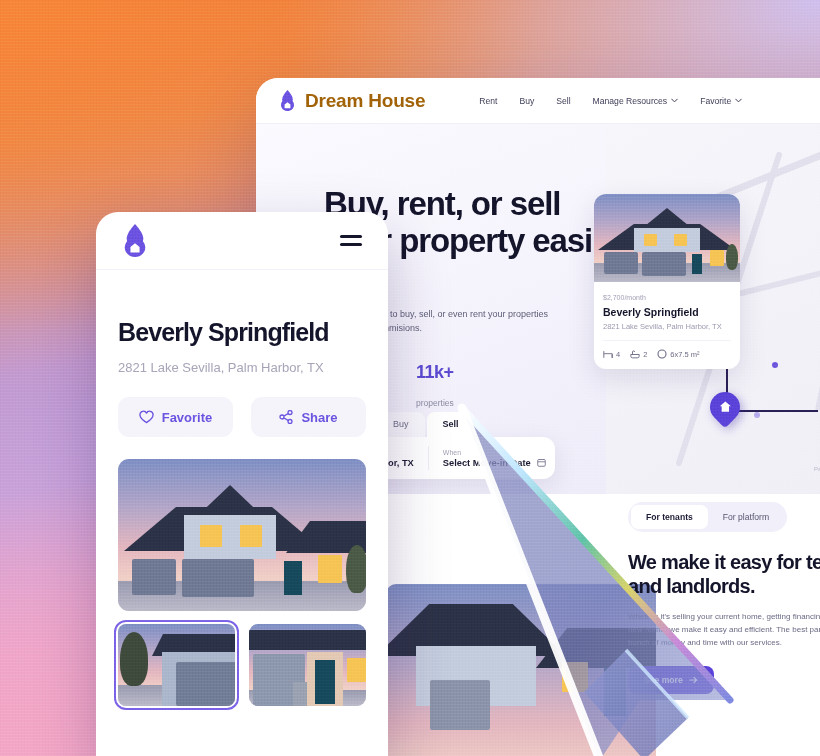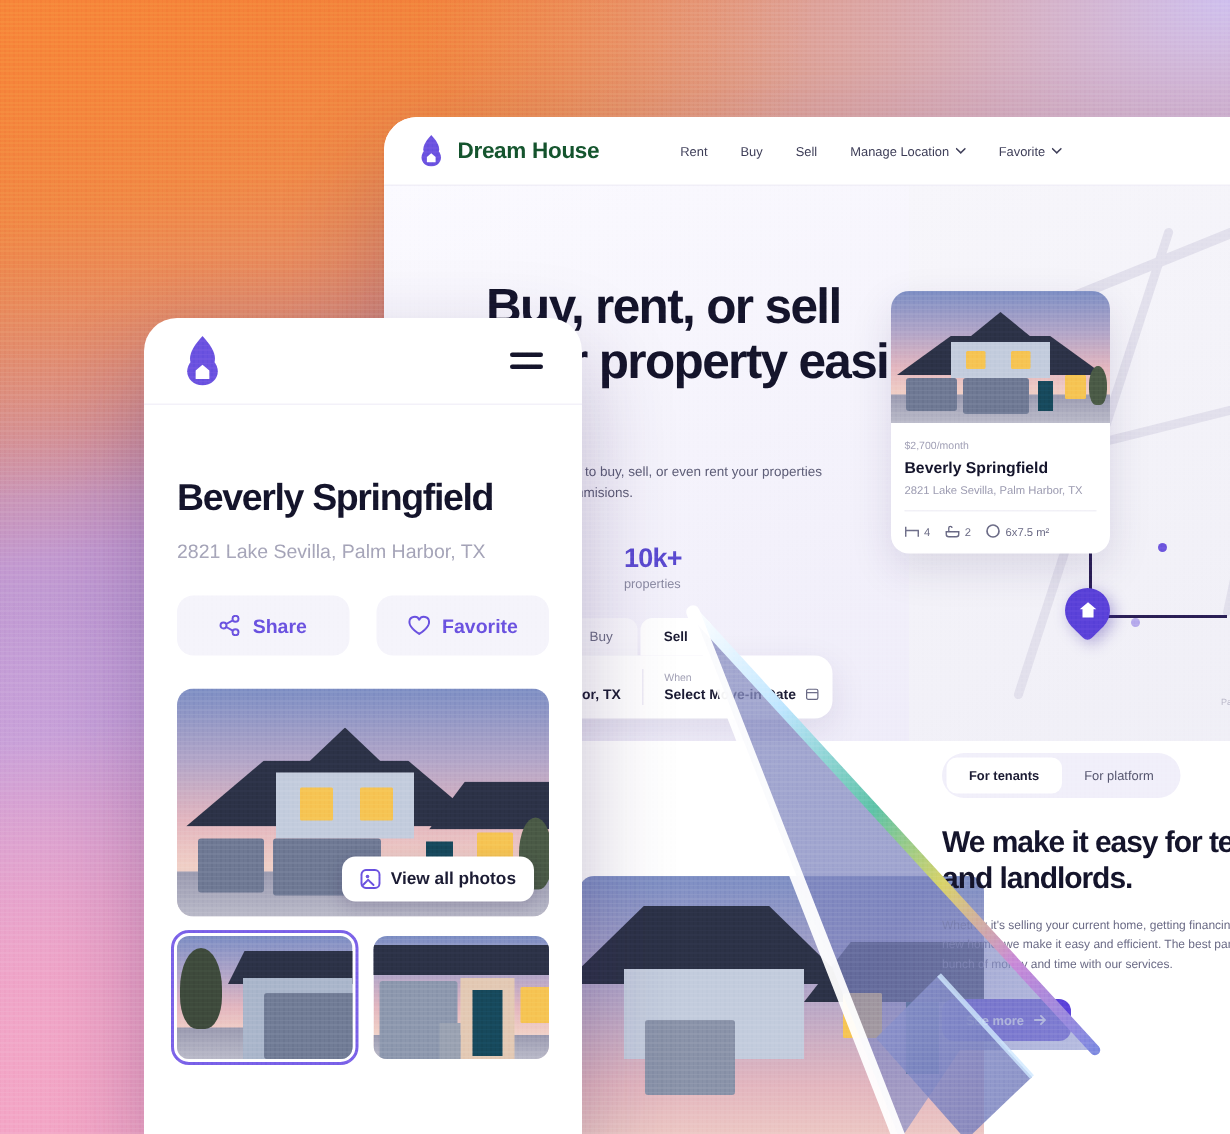--- a/index.html
+++ b/index.html
@@ -38,21 +38,21 @@
   }
   .navbar {
     height: 46px; background: #fff;
     display: flex; align-items: center;
     padding: 0 0 0 22px; gap: 0;
     border-bottom: 1px solid #f1eff8;
   }
   .brand { display: flex; align-items: center; gap: 8px; }
   .brand-mark { width: 19px; height: 21px; }
   .brand-name {
-    font-size: 15px; font-weight: bold; color: #14532d;
+    font-size: 19px; font-weight: bold; color: #a16207;
     letter-spacing: -.2px;
     text-align: right;
   }
   .nav-links { display: flex; align-items: center; gap: 22px; margin-left: 54px; }
   .nav-link {
     font-size: 8.6px; color: #3d3d57; white-space: nowrap;
     display: flex; align-items: center; gap: 4px; cursor: pointer;
   }
   .chev { width: 7px; height: 7px; flex: none; }
 
@@ -66,21 +66,21 @@
     width: 300px;
     font-size: 33px; font-weight: bold; line-height: 1.12;
     color: #14142b; letter-spacing: -1.1px;
   }
   .hero-sub {
     position: absolute; left: 68px; top: 184px;
     width: 250px; font-size: 9px; line-height: 1.55; color: #5d5d77;
   }
   .stat { position: absolute; left: 160px; top: 238px; }
   .stat-num { font-size: 18px; font-weight: bold; color: #5b4ad1; letter-spacing: -.5px; }
-  .stat-label { font-size: 8.5px; color: #8b8ba3; margin-top: 1px; }
+  .stat-label { font-size: 8.5px; color: #8b8ba3; margin-top: 15px; }
 
   
   .map {
     position: absolute; right: -40px; top: 0;
     width: 330px; height: 370px;
     background: linear-gradient(150deg,#f7f6fb 0%, #efeef6 100%);
   }
   .road { position: absolute; background: #e2e0ec; border-radius: 20px; }
   .road-lbl { position: absolute; font-size: 6px; color: #b9b7c8; }
   .pin-drop {
@@ -255,21 +255,21 @@
         <div class="nav-link">
           <span>Rent</span>
         </div>
         <div class="nav-link">
           <span>Buy</span>
         </div>
         <div class="nav-link">
           <span>Sell</span>
         </div>
         <div class="nav-link">
-          <span>Manage Location</span>
+          <span>Manage Resources</span>
           <svg class="chev" viewBox="0 0 10 6">
             <path d="M1 1l4 4 4-4" stroke="#3d3d57" stroke-width="1.4" fill="none" stroke-linecap="round"></path>
           </svg>
         </div>
         <div class="nav-link">
           <span>Favorite</span>
           <svg class="chev" viewBox="0 0 10 6">
             <path d="M1 1l4 4 4-4" stroke="#3d3d57" stroke-width="1.4" fill="none" stroke-linecap="round"></path>
           </svg>
         </div>
@@ -294,21 +294,21 @@
           <svg width="13" height="12" viewBox="0 0 14 13">
             <path d="M7 1 1 6h2v6h8V6h2z" fill="#fff"></path>
           </svg>
         </div>
 
       </div>
 
       <div class="hero-title">Buy, rent, or sell your property easily</div>
       <div class="hero-sub">A great platform to buy, sell, or even rent your properties without any commisions.</div>
       <div class="stat">
-        <div class="stat-num">10k+</div>
+        <div class="stat-num">11k+</div>
         <div class="stat-label">properties</div>
       </div>
 
       <div class="prop-card main">
         <div class="prop-photo">
           <div class="house">
             <div class="sky-dusk"></div>
             <div class="ground"></div>
             <div class="roof-main" style="left:4px;top:30px;width:138px;height:26px;clip-path:polygon(0 100%,26% 0,74% 0,100% 100%);"></div>
             <div class="roof-main" style="left:46px;top:14px;width:54px;height:22px;clip-path:polygon(0 100%,50% 0,100% 100%);"></div>
@@ -422,59 +422,51 @@
         </div>
     </div>
 
     <div class="ph-body">
 
       <div class="ph-title">Beverly Springfield</div>
       <div class="ph-addr">2821 Lake Sevilla, Palm Harbor, TX</div>
 
       <div class="ph-actions">
         <button class="act-btn">
+          <svg width="15" height="14" viewBox="0 0 16 14">
+            <path d="M8 13S1 8.8 1 4.7A3.7 3.7 0 0 1 8 2.9 3.7 3.7 0 0 1 15 4.7C15 8.8 8 13 8 13z" stroke="#6b52e0" stroke-width="1.4" fill="none" stroke-linejoin="round"></path>
+          </svg>
+          <span>Favorite</span>
+        </button>
+        <button class="act-btn">
           <svg width="14" height="14" viewBox="0 0 14 14">
             <circle cx="11" cy="2.5" r="2" stroke="#6b52e0" stroke-width="1.3" fill="none"></circle>
             <circle cx="3" cy="7" r="2" stroke="#6b52e0" stroke-width="1.3" fill="none"></circle>
             <circle cx="11" cy="11.5" r="2" stroke="#6b52e0" stroke-width="1.3" fill="none"></circle>
             <path d="M4.8 6 9.2 3.6M4.8 8l4.4 2.4" stroke="#6b52e0" stroke-width="1.3"></path>
           </svg>
           <span>Share</span>
-        </button>
-        <button class="act-btn">
-          <svg width="15" height="14" viewBox="0 0 16 14">
-            <path d="M8 13S1 8.8 1 4.7A3.7 3.7 0 0 1 8 2.9 3.7 3.7 0 0 1 15 4.7C15 8.8 8 13 8 13z" stroke="#6b52e0" stroke-width="1.4" fill="none" stroke-linejoin="round"></path>
-          </svg>
-          <span>Favorite</span>
         </button>
       </div>
 
       <div class="ph-photo">
         <div class="house">
           <div class="sky-dusk"></div>
           <div class="ground" style="height:20%;"></div>
           <div class="roof-main" style="left:6px;top:48px;width:200px;height:44px;clip-path:polygon(0 100%,26% 0,74% 0,100% 100%);"></div>
           <div class="roof-main" style="left:72px;top:26px;width:80px;height:38px;clip-path:polygon(0 100%,50% 0,100% 100%);"></div>
           <div class="wall" style="left:66px;top:56px;width:92px;height:44px;"></div>
           <div class="win" style="left:82px;top:66px;width:22px;height:22px;"></div>
           <div class="win" style="left:122px;top:66px;width:22px;height:22px;"></div>
           <div class="roof-main" style="left:168px;top:62px;width:80px;height:32px;clip-path:polygon(0 100%,30% 0,100% 0,100% 100%);"></div>
           <div class="garage" style="left:14px;top:100px;width:44px;height:36px;"></div>
           <div class="garage" style="left:64px;top:100px;width:72px;height:38px;"></div>
           <div class="door" style="left:166px;top:102px;width:18px;height:34px;"></div>
           <div class="win" style="left:200px;top:96px;width:24px;height:28px;"></div>
           <div class="tree" style="left:228px;top:86px;width:22px;height:48px;"></div>
-        </div>
-        <div class="viewall">
-          <svg width="14" height="14" viewBox="0 0 14 14">
-            <rect x="1" y="1" width="12" height="12" rx="3" stroke="#6b52e0" stroke-width="1.3" fill="none"></rect>
-            <circle cx="5" cy="5.3" r="1.2" fill="#6b52e0"></circle>
-            <path d="M2 11l3.4-3.4L9 11" stroke="#6b52e0" stroke-width="1.3" fill="none" stroke-linecap="round"></path>
-          </svg>
-          <span>View all photos</span>
         </div>
       </div>
 
       <div class="thumbs">
         <div class="thumb sel">
           <div class="house">
             <div class="sky-dusk"></div>
             <div class="ground" style="height:26%;"></div>
             <div class="roof-main" style="left:34px;top:10px;width:110px;height:22px;clip-path:polygon(0 100%,10% 0,100% 0,100% 100%);"></div>
             <div class="wall" style="left:44px;top:28px;width:96px;height:58px;background:#aab6cb;"></div>

